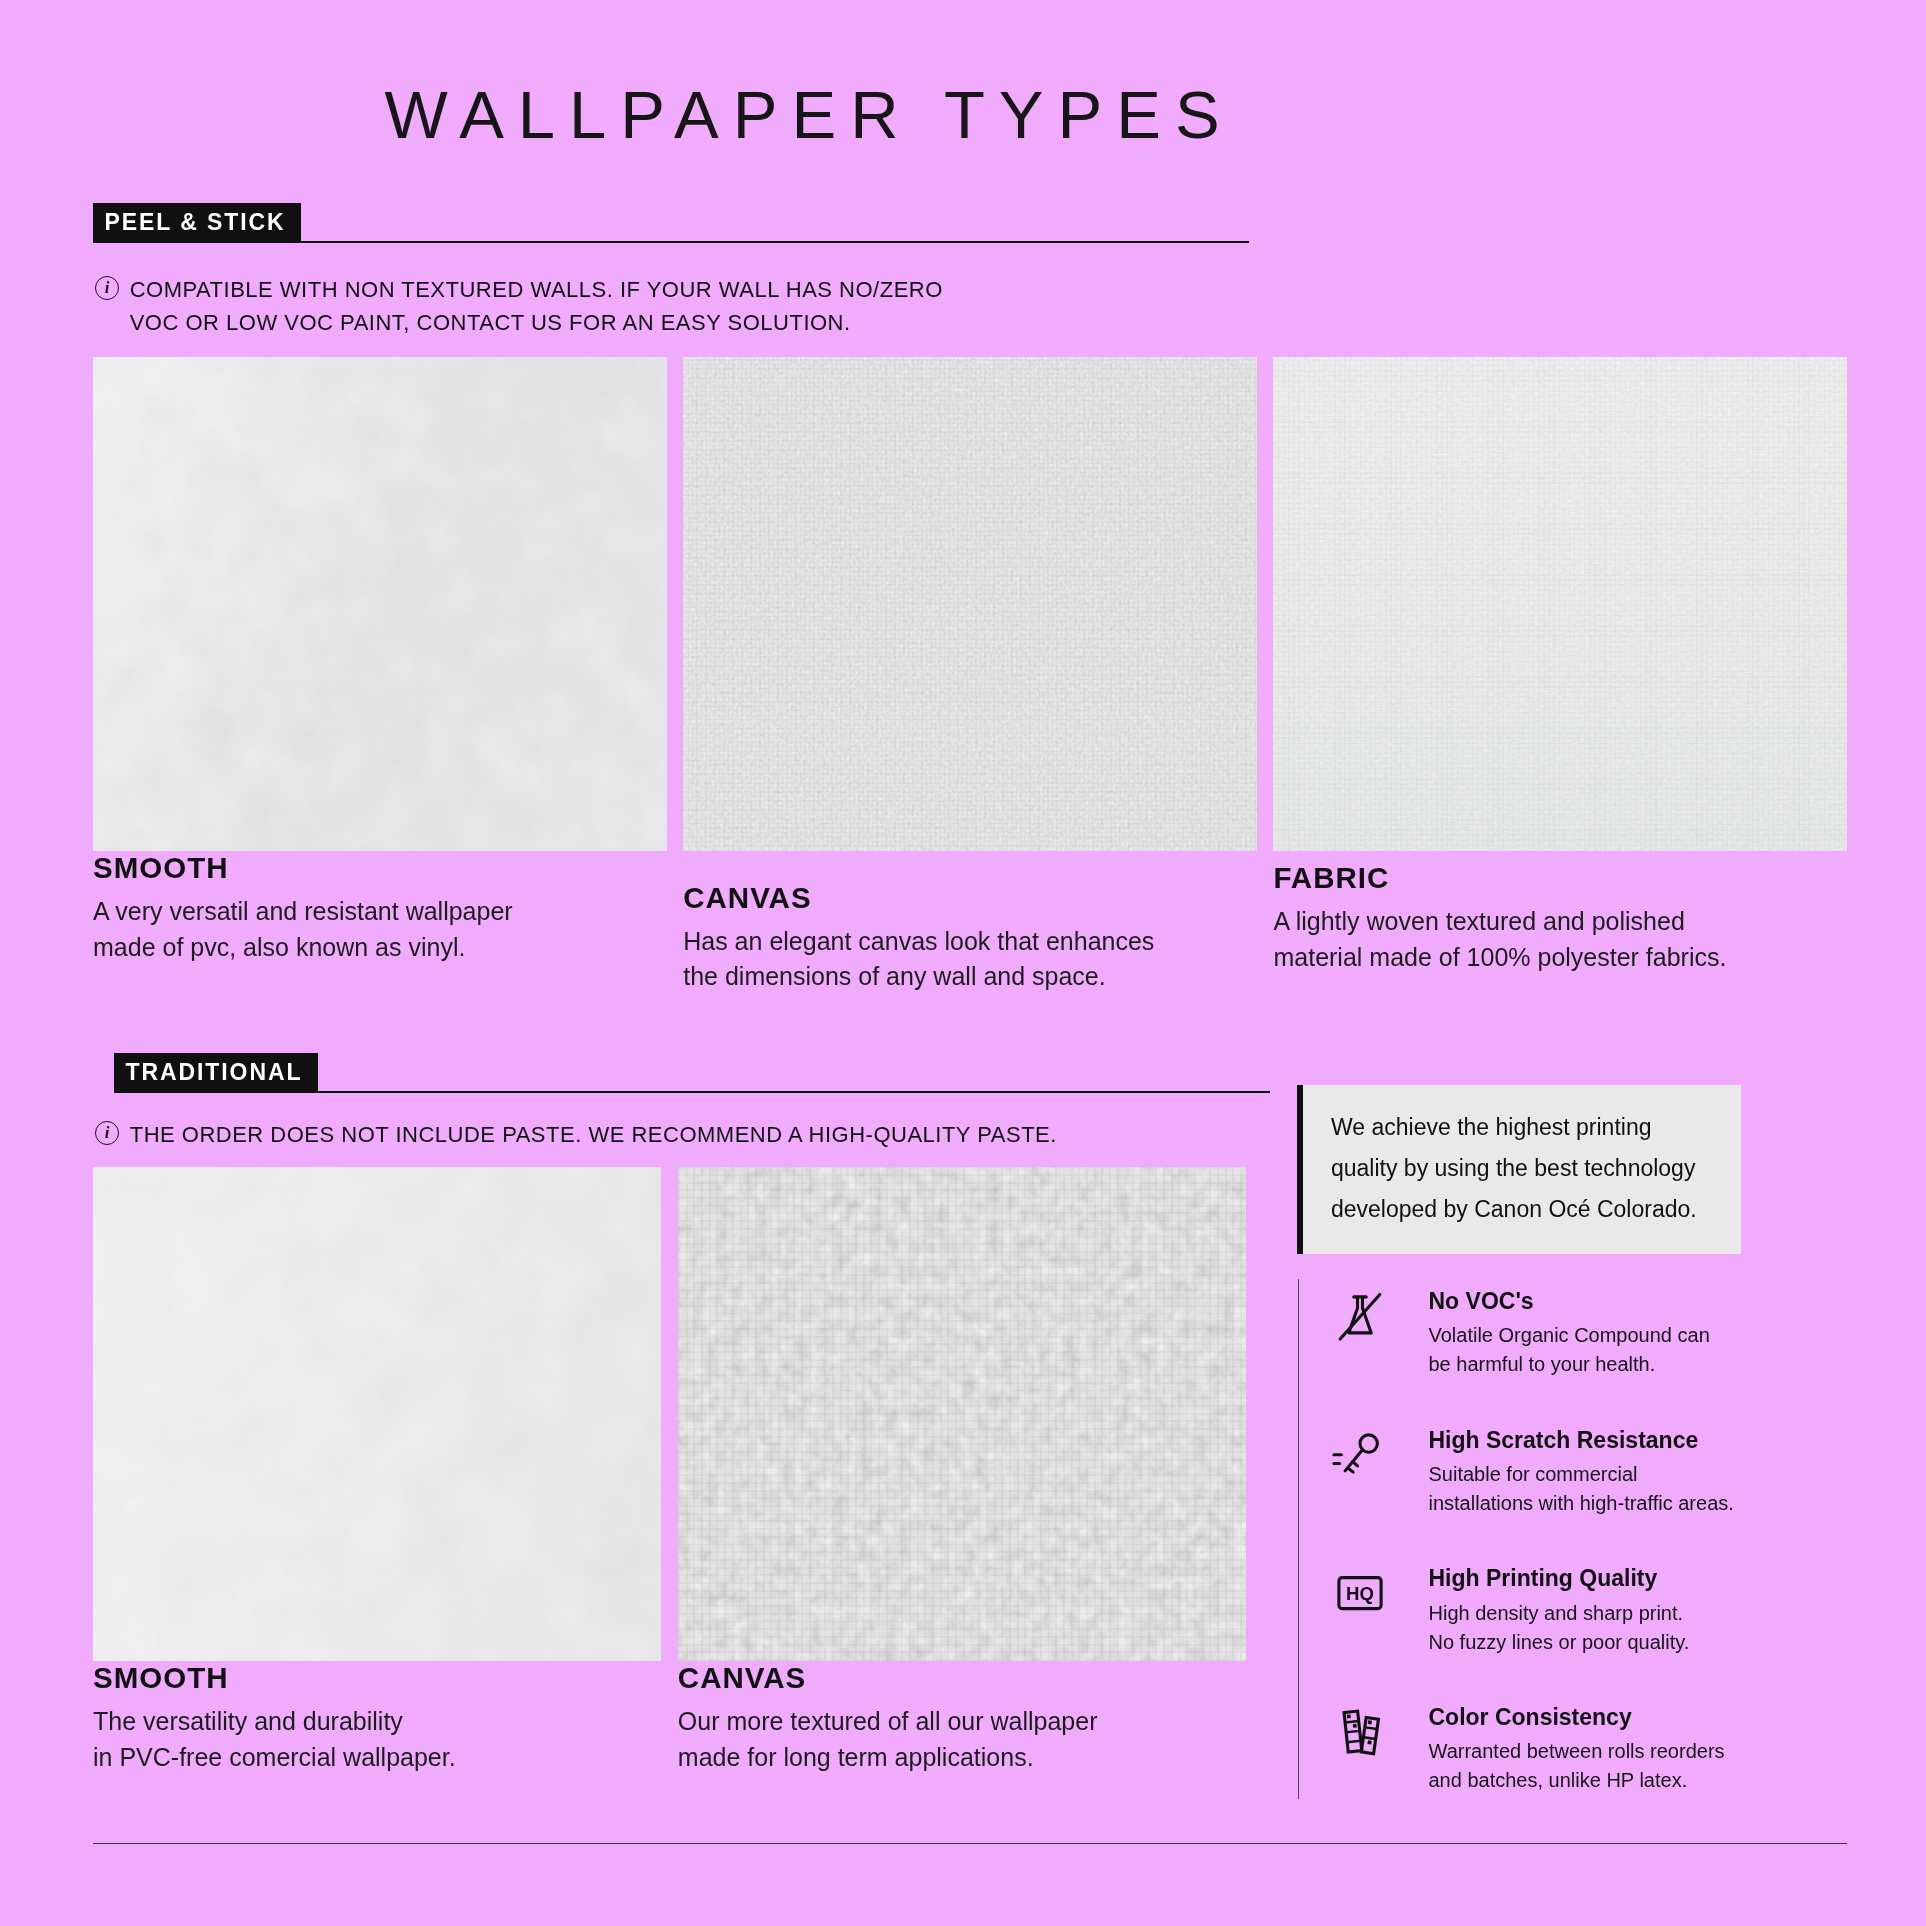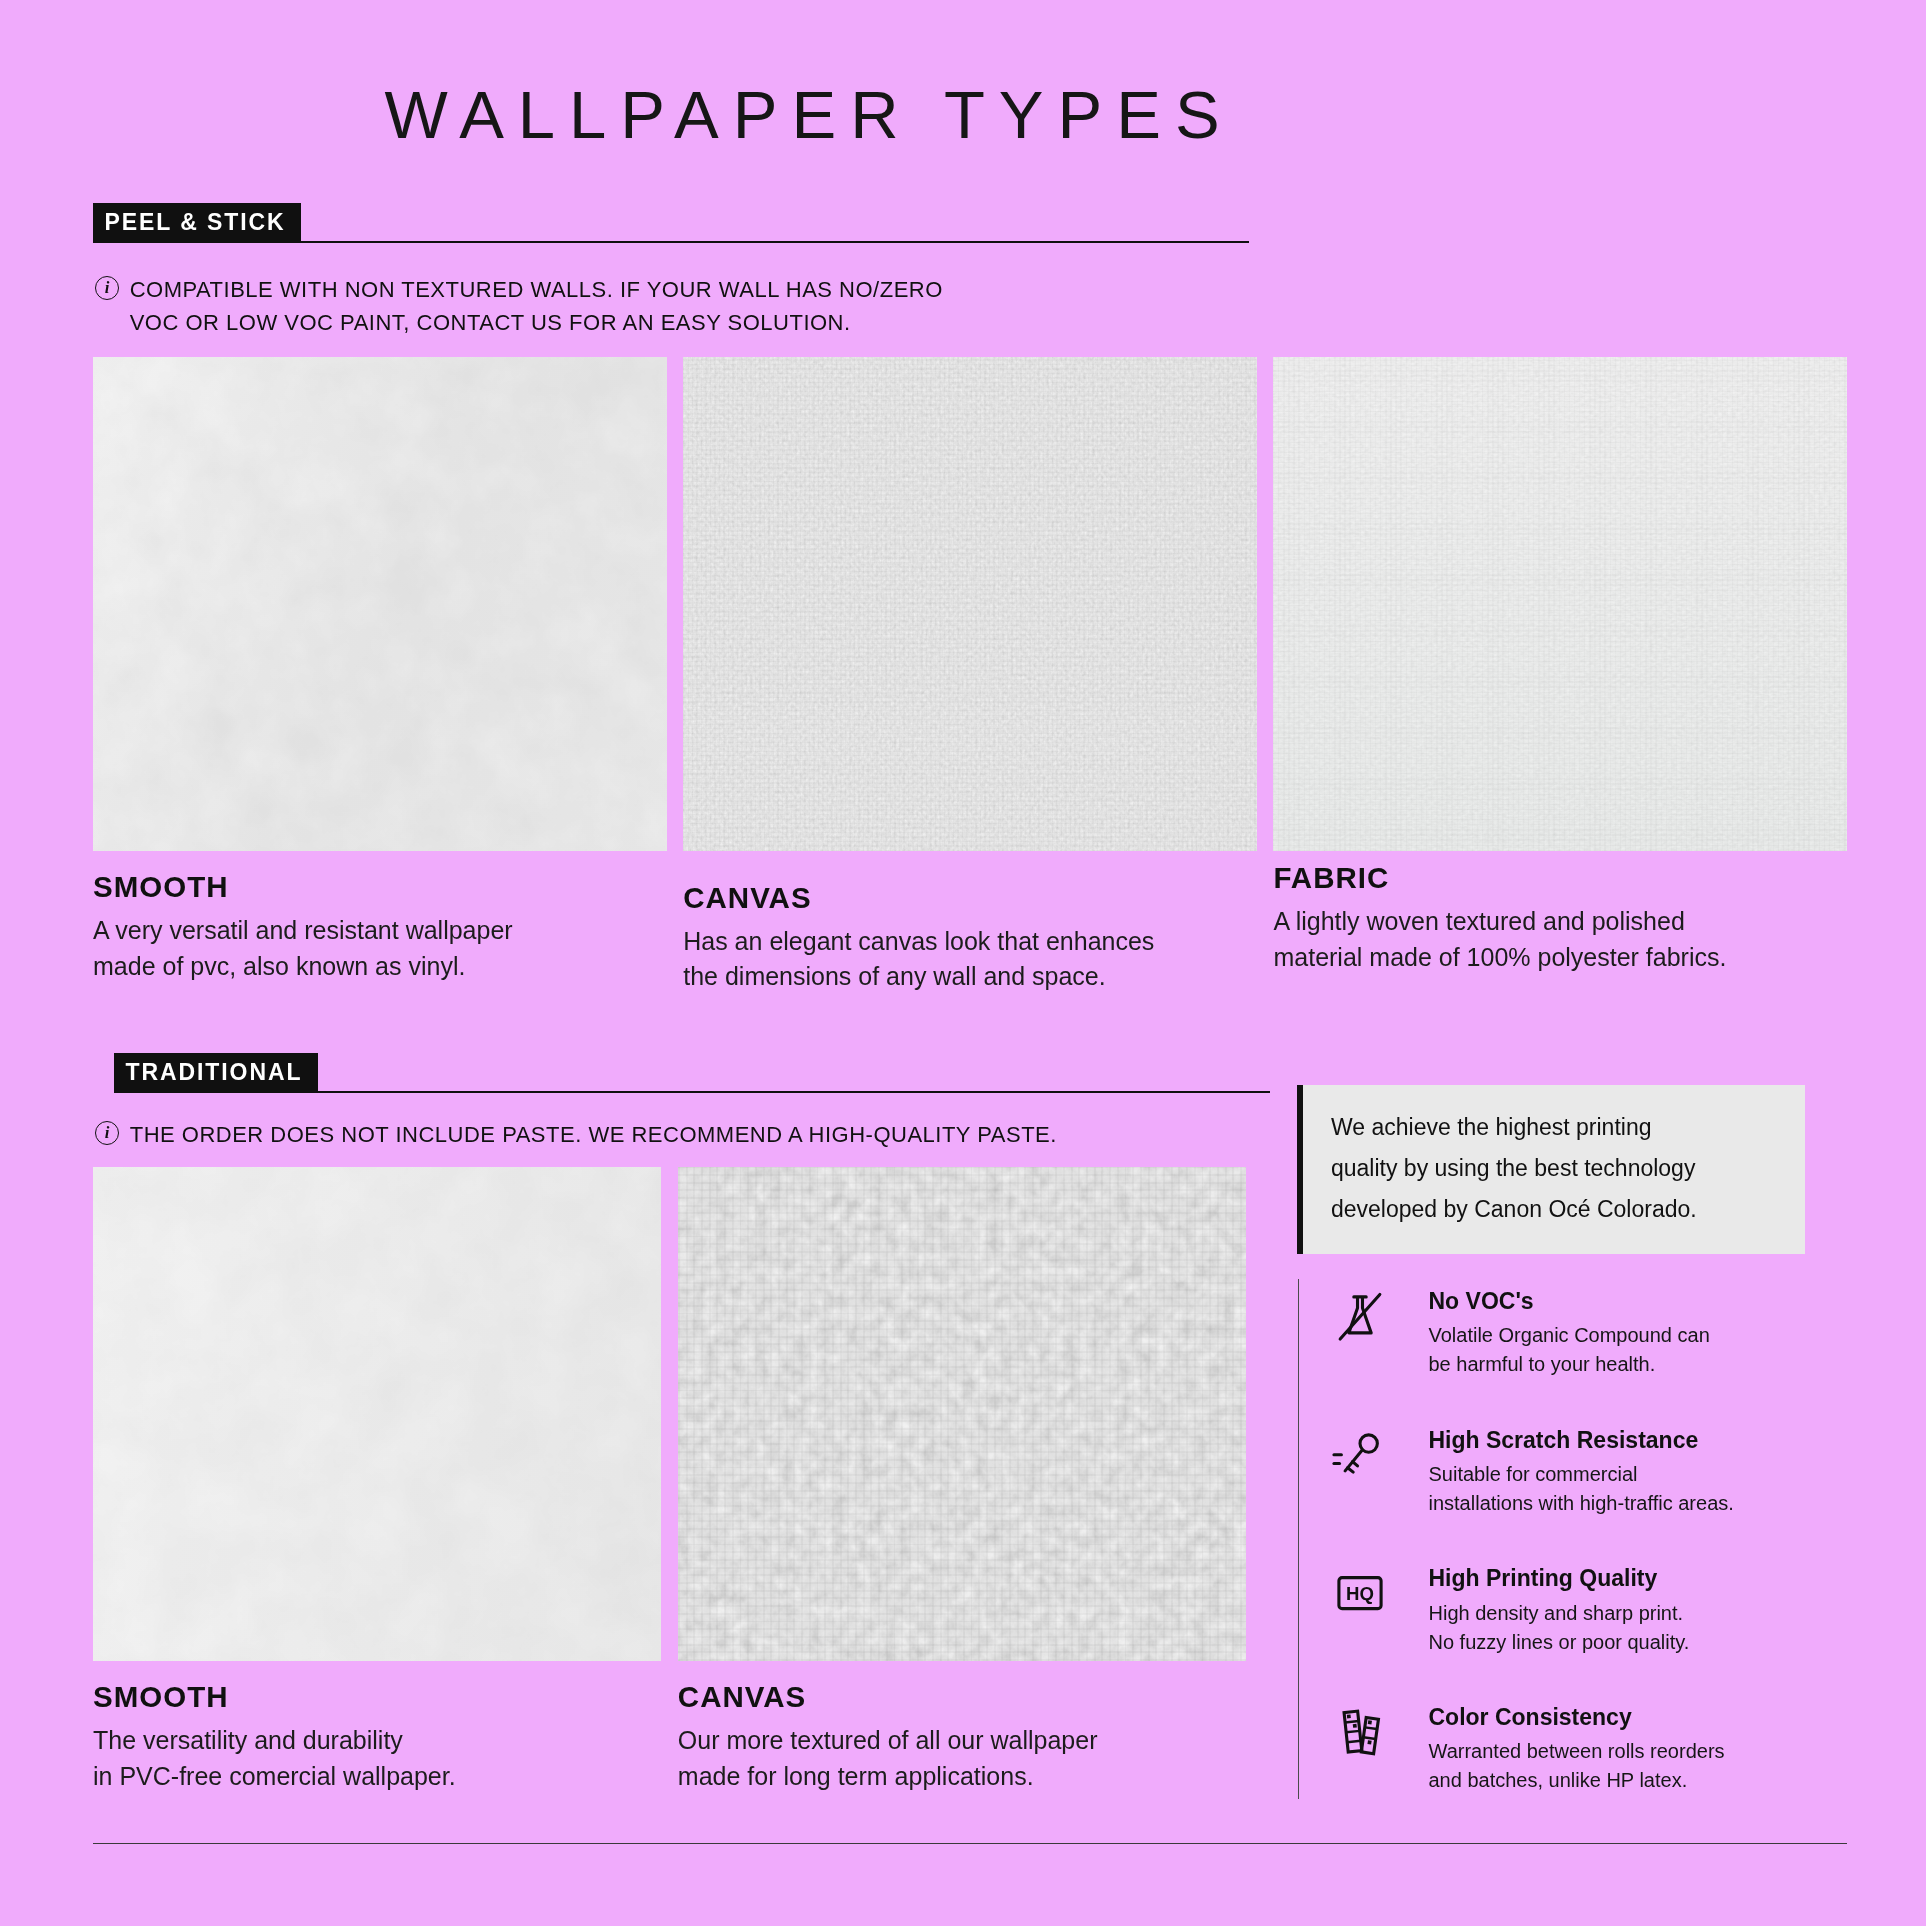--- a/index.html
+++ b/index.html
@@ -45,27 +45,27 @@
   .sw3 { background:
       repeating-linear-gradient(90deg, rgba(0,0,0,0.02) 0 1.3px, transparent 1.3px 5.1px),
       repeating-linear-gradient(0deg, rgba(0,0,0,0.02) 0 1.3px, transparent 1.3px 5.1px),
       linear-gradient(180deg,#f5f5f5,#eff1f0); }
   .sw4 { background:linear-gradient(100deg,#f6f6f6,#ededed); }
   .sw5 { background:
       repeating-linear-gradient(90deg, rgba(0,0,0,0.03) 0 1.9px, transparent 1.9px 7.7px),
       repeating-linear-gradient(0deg, rgba(0,0,0,0.03) 0 1.9px, transparent 1.9px 7.7px),
       #f2f2f2; }
 
-  .swatch-name { font-size:29.5px; font-weight:bold; letter-spacing:1px; margin-top:19px; color:#111; }
+  .swatch-name { font-size:29.5px; font-weight:bold; letter-spacing:1px; color:#111; }
   .cols3 .col:nth-child(2) .swatch-name { margin-top:29.5px; }
   .cols3 .col:nth-child(3) .swatch-name { margin-top:10.3px; }
   .swatch-desc { font-size:25px; line-height:1.42; color:#1c1c1c; margin-top:9px; white-space:pre-line; }
 
   .quality-box {
-    position:absolute; left:1297px; top:1085px; width:508px; box-sizing:border-box;
+    position:absolute; left:1297px; top:1085px; width:444px; box-sizing:border-box;
     background:#e9e9e9; border-left:6.4px solid #111;
     padding:22px 39px 24.4px 28px; font-size:23px; line-height:1.78; color:#111;
     white-space:pre-line;
   }
 
   .features { position:absolute; left:1298px; top:1279px; width:550px;
               border-left:1.3px solid #4a4a4a; box-sizing:border-box; padding:7.7px 0 3.9px 0; }
   .feature { display:flex; gap:38px; padding-left:29.5px; margin-bottom:46px; align-items:flex-start; }
   .feature:last-child { margin-bottom:0; }
   .fi { width:62px; height:62px; flex-shrink:0; }

